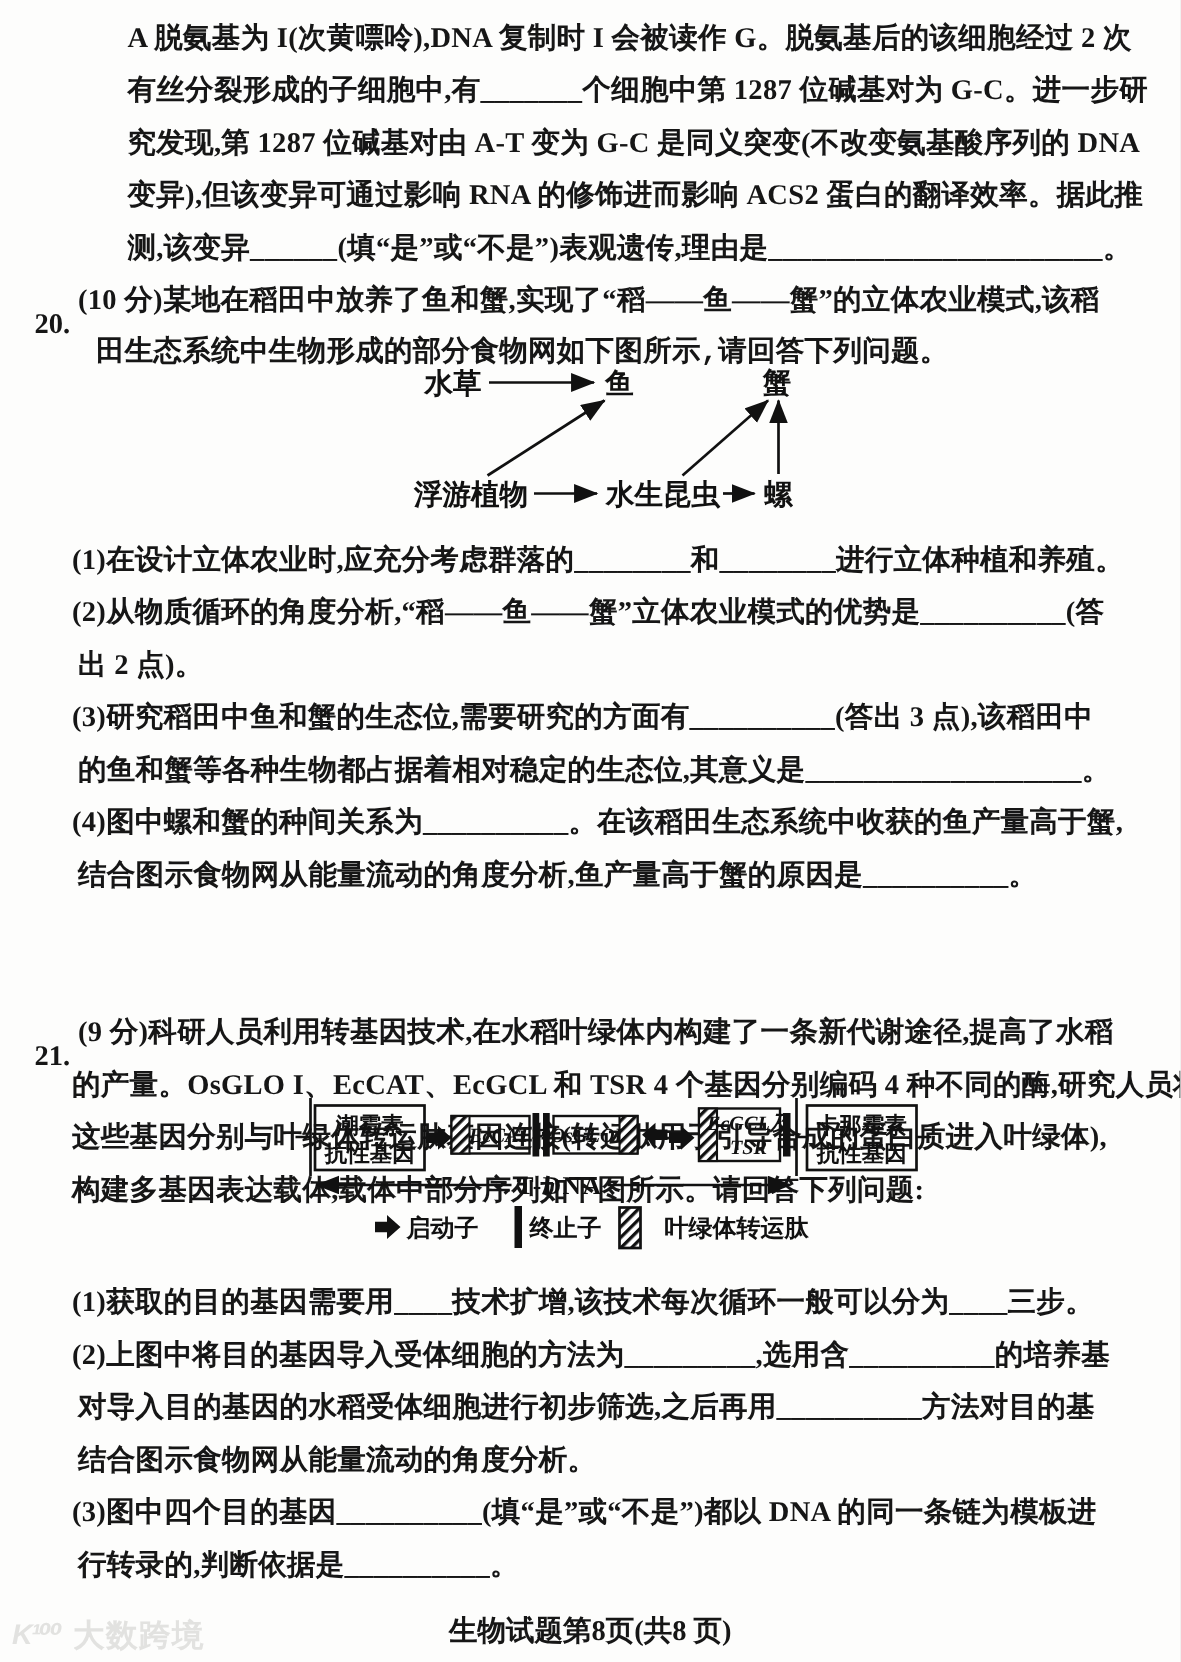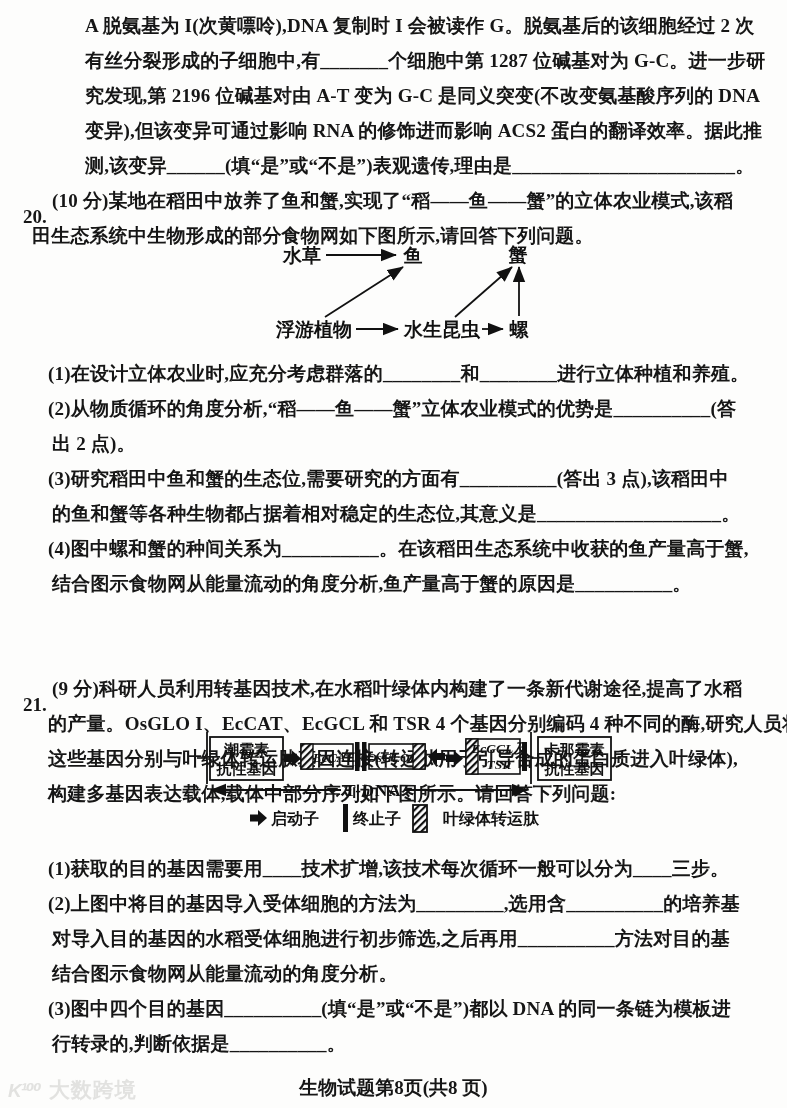--- a/index.html
+++ b/index.html
@@ -7,21 +7,21 @@
     position:relative;width:787px;height:1108px;background:#fdfdfc;
     font-family:"Liberation Serif","DejaVu Serif",serif;
     color:#161616;overflow:hidden;margin:0 auto;
   }
   .blk{position:absolute;left:0;right:0;}
   .ln{white-space:nowrap;height:35px;line-height:35px;font-size:19px;font-weight:600;letter-spacing:0.2px;}
   .q19 .ln{padding-left:85px;}
   .qhead{position:relative;}
   .qnum{position:absolute;left:23px;top:16px;height:35px;line-height:35px;font-size:19px;font-weight:700;}
   .hl1{padding-left:52px;}
-  .hl2{padding-left:32px;}
+  .hl2{padding-left:64px;font-family:Liberation Mono, monospace;}
   .it{padding-left:48px;}
   .itc{padding-left:52px;}
   #foodweb{position:absolute;left:250px;top:238px;}
   #construct{position:absolute;left:195px;top:724px;}
   svg text{font-family:"Liberation Serif","DejaVu Serif",serif;}
   .fw-node{font-size:19px;font-weight:700;fill:#111;}
   .cn-label{font-size:15px;font-weight:700;fill:#111;}
   .cn-label-sm{font-size:16px;font-weight:700;fill:#111;}
   .gene{font-size:13.5px;font-weight:700;font-style:italic;fill:#111;}
   .tdna{font-size:17px;font-weight:700;fill:#111;letter-spacing:1px;}
@@ -33,21 +33,21 @@
   .wm-logo{font-size:19px;font-style:italic;letter-spacing:-1px;}
 </style>
 </head>
 <body>
 
 <div class="page">
 
   <div class="blk q19" style="top:8px">
     <div class="ln">A 脱氨基为 I(次黄嘌呤),DNA 复制时 I 会被读作 G。脱氨基后的该细胞经过 2 次</div>
     <div class="ln">有丝分裂形成的子细胞中,有_______个细胞中第 1287 位碱基对为 G-C。进一步研</div>
-    <div class="ln">究发现,第 2196 位碱基对由 A-T 变为 G-C 是同义突变(不改变氨基酸序列的 DNA</div>
+    <div class="ln">究发现,第 1287 位碱基对由 A-T 变为 G-C 是同义突变(不改变氨基酸序列的 DNA</div>
     <div class="ln">变异),但该变异可通过影响 RNA 的修饰进而影响 ACS2 蛋白的翻译效率。据此推</div>
     <div class="ln">测,该变异______(填“是”或“不是”)表观遗传,理由是_______________________。</div>
   </div>
 
   <div class="blk qhead" style="top:183px">
     <span class="qnum">20.</span>
     <div class="ln hl1">(10 分)某地在稻田中放养了鱼和蟹,实现了“稻——鱼——蟹”的立体农业模式,该稻</div>
     <div class="ln hl2">田生态系统中生物形成的部分食物网如下图所示,请回答下列问题。</div>
   </div>
 

